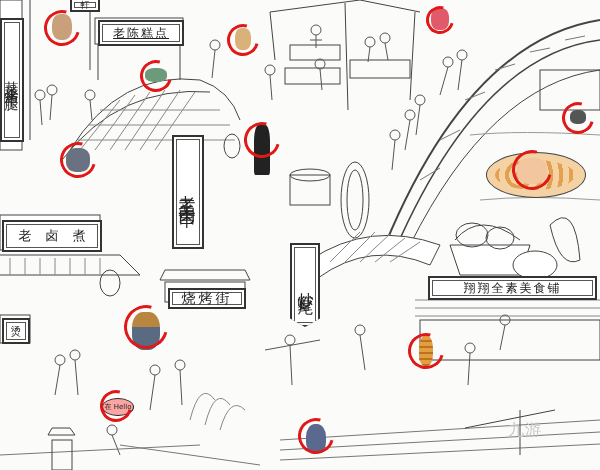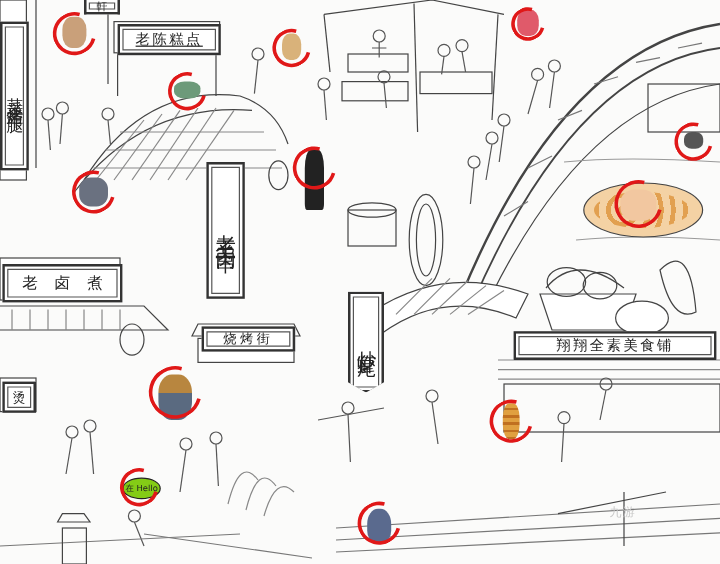--- a/index.html
+++ b/index.html
@@ -21,26 +21,26 @@
       border: 3px solid #e01818; border-right-color: transparent;
       transform: rotate(-30deg);
       box-sizing: border-box;
     }
     .found {
       position: absolute; border-radius: 40%;
       display: flex; align-items: center; justify-content: center;
       font-size: 9px; color: #222; font-family: "DejaVu Sans", sans-serif;
     }
     .bubble {
-      position: absolute; background: #84cc16; border: 1.5px solid #222; border-radius: 50%;
+      position: absolute; background: #fca5a5; border: 1.5px solid #222; border-radius: 50%;
       font-size: 7px; color: #222; display: flex; align-items: center; justify-content: center;
       font-family: "DejaVu Sans", sans-serif;
     }
     .watermark {
-      position: absolute; font-size: 10px; color: #c8c8c8; font-family: "DejaVu Sans", sans-serif;
+      position: absolute; font-size: 16px; color: #c8c8c8; font-family: "DejaVu Sans", sans-serif;
       letter-spacing: 1px;
     }
   </style>
 </head>
 <body>
 
 <div id="scene">
 
   <svg class="lineart" width="600" height="470" viewBox="0 0 600 470">
     <g stroke="#444" stroke-width="1" fill="none">
@@ -208,21 +208,21 @@
 
   <div class="sign vertical" style="left:0;top:18px;width:20px;height:120px;font-size:14px;">菜菜烤羊腿</div>
   <div class="sign" style="left:70px;top:0;width:26px;height:10px;font-size:9px;border-top:none;">軒</div>
   <div class="sign" style="left:98px;top:20px;width:82px;height:22px;font-size:12px;letter-spacing:2px;text-decoration:underline;">老陈糕点</div>
   <div class="sign vertical" style="left:172px;top:135px;width:28px;height:110px;font-size:17px;">老王羊肉串</div>
   <div class="sign" style="left:2px;top:220px;width:96px;height:28px;font-size:13px;gap:14px;">
     <span>老</span>
     <span>卤</span>
     <span>煮</span>
   </div>
-  <div class="sign" style="left:168px;top:272px;width:74px;height:17px;font-size:11px;letter-spacing:3px;">烧烤街</div>
+  <div class="sign" style="left:168px;top:288px;width:74px;height:17px;font-size:14px;letter-spacing:3px;">烧烤街</div>
   <div class="sign vertical" style="left:290px;top:243px;width:26px;height:80px;font-size:16px;clip-path:polygon(0 0,100% 0,100% 90%,50% 100%,0 90%);">炒虾尾</div>
   <div class="sign" style="left:428px;top:276px;width:165px;height:20px;font-size:12px;letter-spacing:2px;">翔翔全素美食铺</div>
   <div class="sign" style="left:2px;top:318px;width:24px;height:22px;font-size:11px;">烫</div>
 
   <div style="position:absolute;left:486px;top:152px;width:98px;height:44px;border-radius:50%;border:1.5px solid #444;background:#f4d2a4;"></div>
   <div style="position:absolute;left:495px;top:160px;width:80px;height:30px;border-radius:50%;background:repeating-radial-gradient(circle at 30% 50%, #e2a050 0 4px, transparent 4px 10px);"></div>
 
   <div class="found" style="left:52px;top:14px;width:20px;height:26px;background:#c9a07a;"></div>
   <div class="found" style="left:145px;top:68px;width:22px;height:14px;background:#6d9a7a;"></div>
   <div class="found" style="left:235px;top:28px;width:16px;height:22px;background:#d9b27a;"></div>

